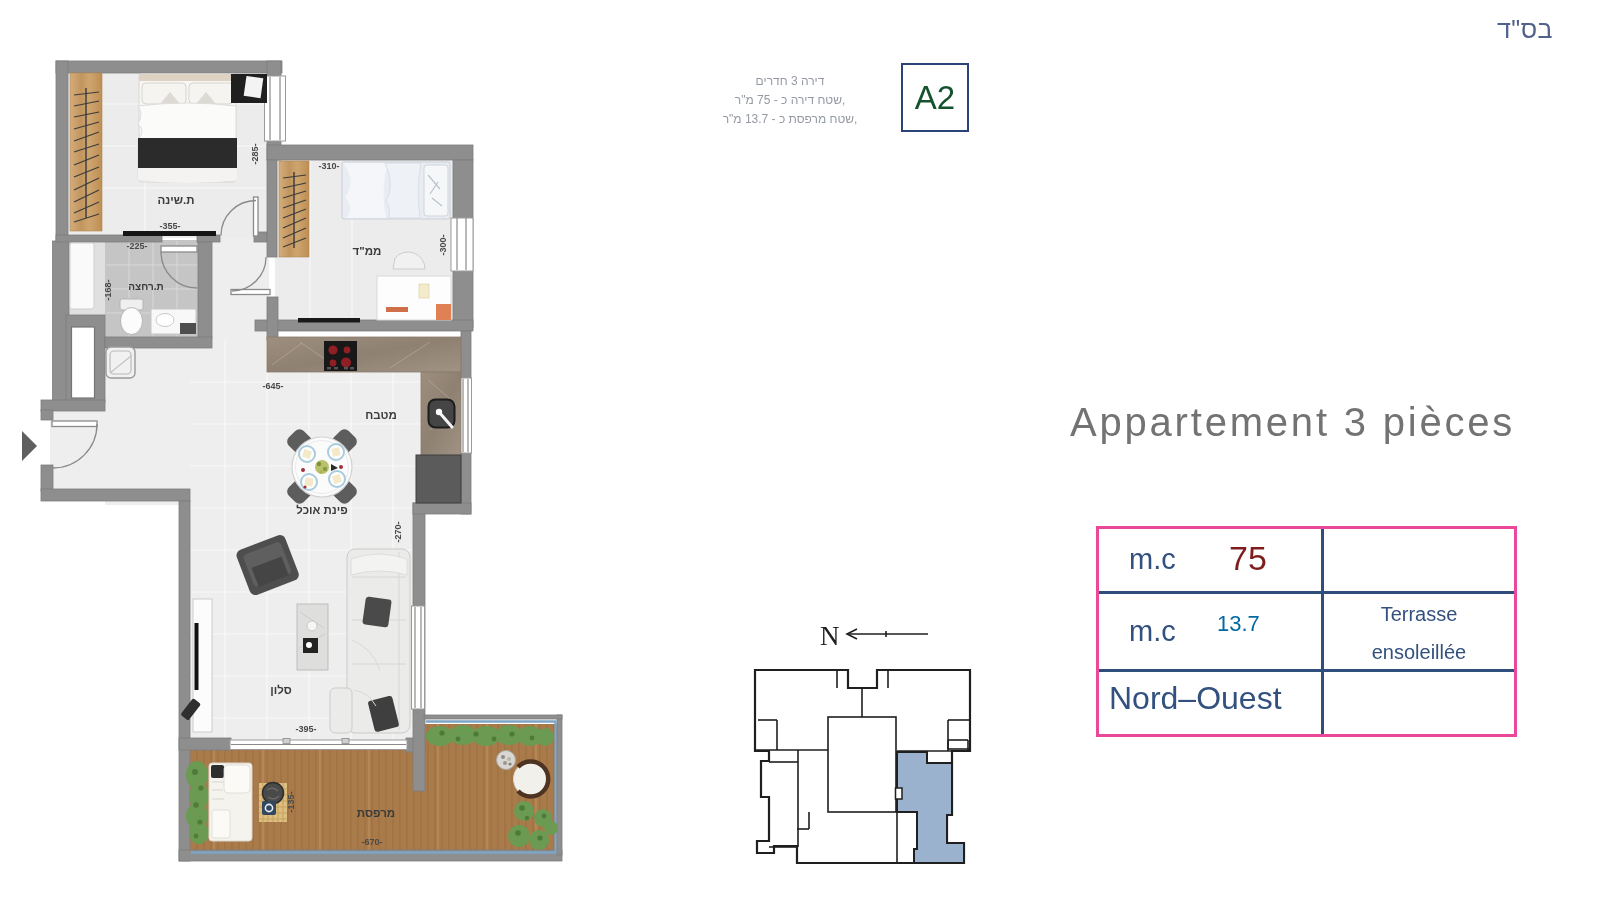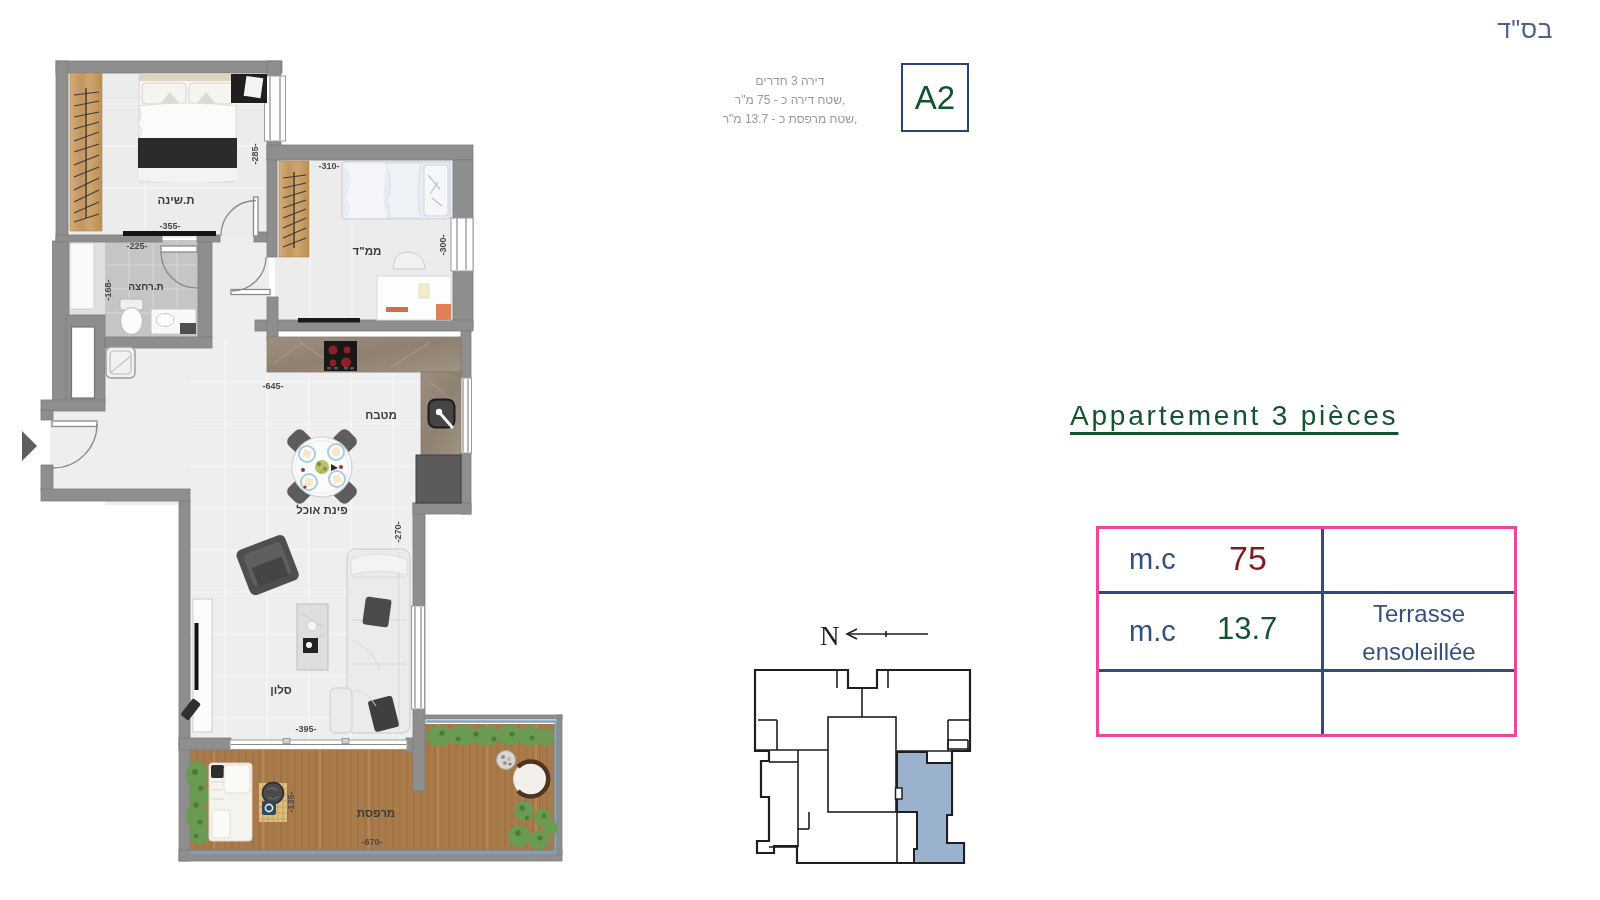--- a/index.html
+++ b/index.html
@@ -536,38 +536,39 @@
 </g>
 
 </svg>
 
 <div class="abs" style="left:1497px;top:15px;width:70px;font-size:25px;letter-spacing:0.5px;color:#51618c;text-align:left">בס"ד</div>
 
 <div class="abs" style="left:690px;top:72px;width:200px;text-align:center;font-size:12px;line-height:19px;color:#9499a3">דירה 3 חדרים<br>שטח דירה כ - 75 מ"ר,<br>שטח מרפסת כ - 13.7 מ"ר,</div>
 
 <div class="abs" style="left:901px;top:63px;width:64px;height:65px;border:2px solid #2c4377;display:flex;align-items:center;justify-content:center;font-size:33px;color:#14532d">A2</div>
 
-<div class="abs" style="left:1070px;top:400px;font-size:28px;color:#14532d;letter-spacing:2.8px;text-decoration:underline;text-underline-offset:7px;text-decoration-thickness:3px;text-decoration-skip-ink:none">Appartement 3 pièces</div>
+<div class="abs" style="left:1070px;top:400px;font-size:40px;color:#737373;letter-spacing:2.8px;text-underline-offset:7px;text-decoration-thickness:3px;text-decoration-skip-ink:none">Appartement 3 pièces</div>
 
 <div class="abs" style="left:1096px;top:526px;width:415px;height:205px;border:3px solid #ec4899">
 
   <div class="abs" style="left:222px;top:0;width:3px;height:205px;background:#2e4e7e"></div>
 
   <div class="abs" style="left:0;top:62px;width:415px;height:3px;background:#2e4e7e"></div>
 
   <div class="abs" style="left:0;top:140px;width:415px;height:3px;background:#2e4e7e"></div>
 
   <div class="abs" style="left:30px;top:14px;font-size:29px;color:#33517f">m.c</div>
   <div class="abs" style="left:130px;top:10px;font-size:34px;color:#7f1d1d">75</div>
 
   <div class="abs" style="left:30px;top:86px;font-size:29px;color:#33517f">m.c</div>
-  <div class="abs" style="left:118px;top:82px;font-size:31px;color:#14532d">13.7</div>
-
-  <div class="abs" style="left:225px;top:66px;width:190px;text-align:center;font-size:24px;line-height:38px;color:#33517f">Terrasse<br>ensoleillée</div>
-
+  <div class="abs" style="left:118px;top:82px;font-size:22px;color:#0369a1">13.7</div>
+
+  <div class="abs" style="left:225px;top:66px;width:190px;text-align:center;font-size:20px;line-height:38px;color:#33517f">Terrasse<br>ensoleillée</div>
+
+  <div class="abs" style="left:10px;top:151px;font-size:32px;color:#33517f">Nord–Ouest</div>
 </div>
 
 <svg class="abs" style="left:740px;top:612px" width="240" height="260" viewBox="740 612 240 260">
 
 <text x="820" y="645" font-family="Liberation Serif, serif" font-size="27" fill="#1f1f1f">N</text>
 
 <g stroke="#1f1f1f" stroke-width="1.6" fill="none">
 <line x1="847" y1="634" x2="928" y2="634"></line>
 <path d="M857,629 L847,634 L857,639"></path>
 <line x1="886" y1="631" x2="886" y2="637"></line>

